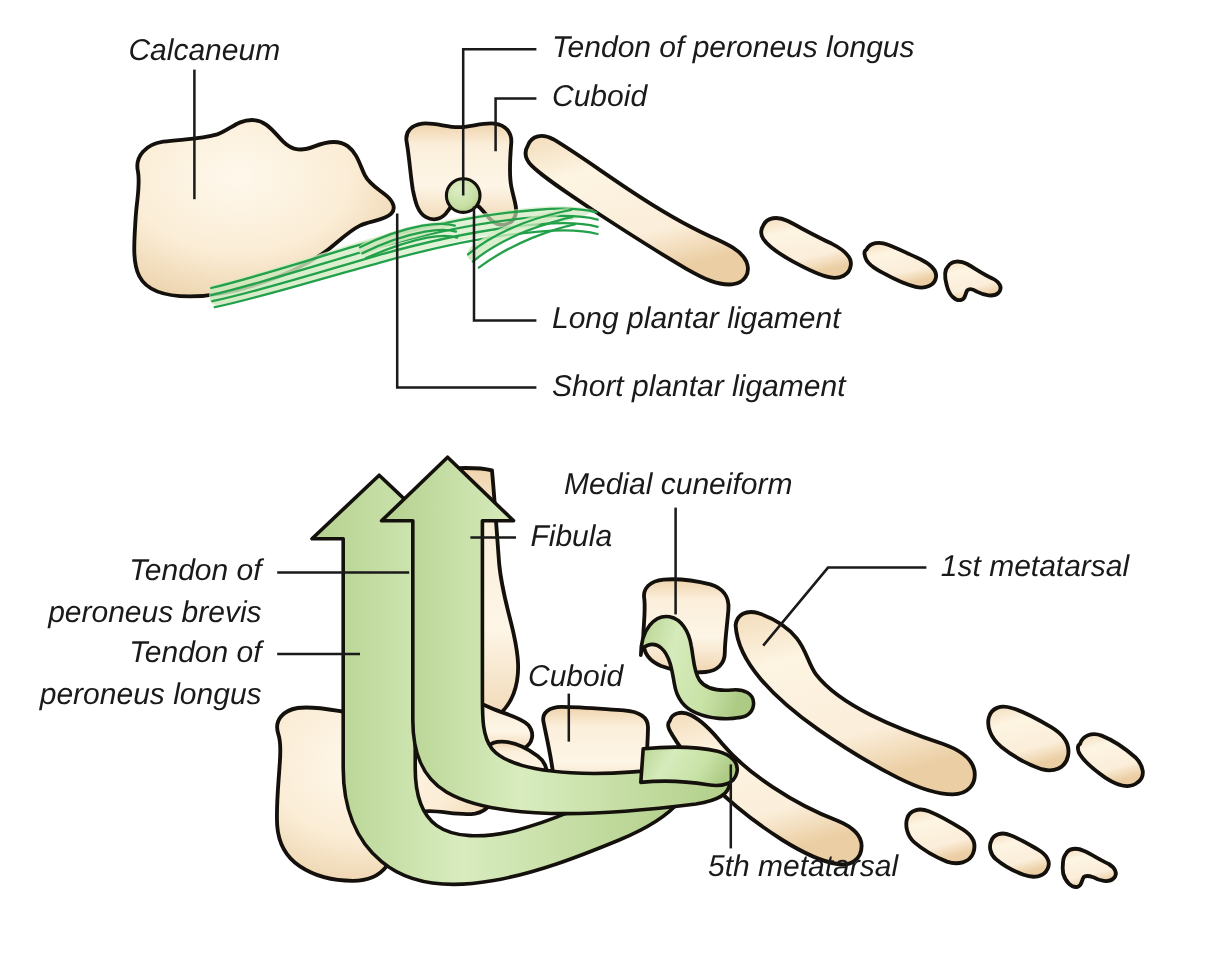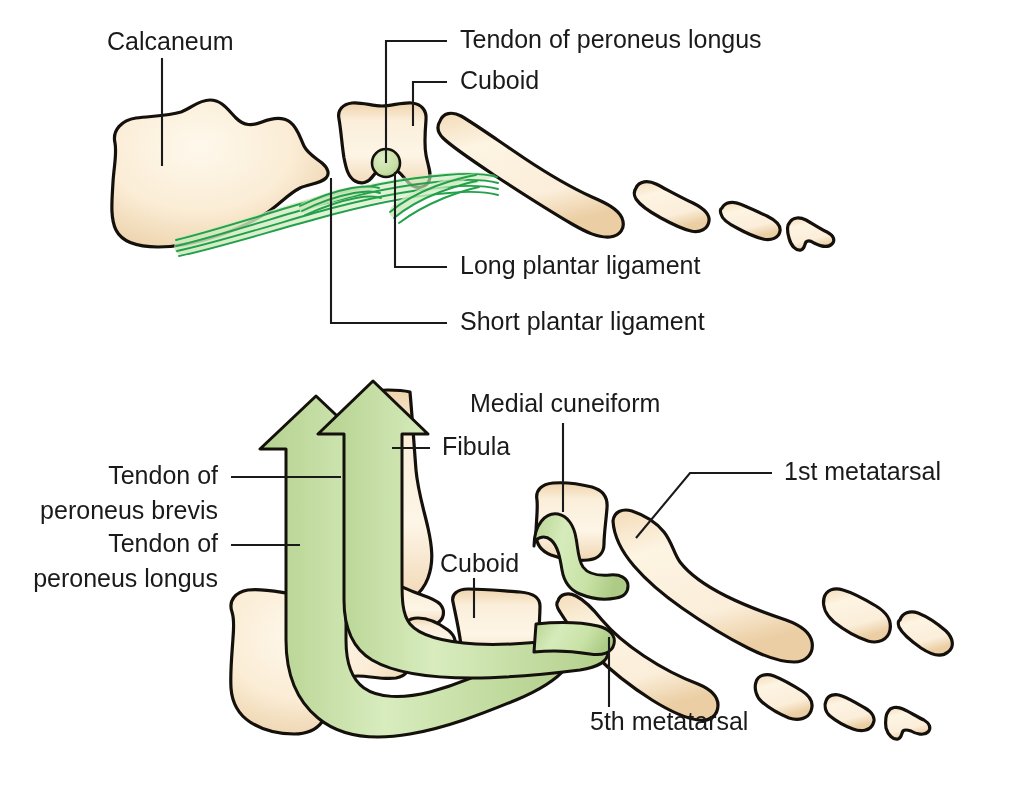--- a/index.html
+++ b/index.html
@@ -12,20 +12,21 @@
     width: 1012px;
     height: 800px;
     overflow: hidden;
     font-family: "Liberation Sans", sans-serif;
     color: #1a1a1a;
   }
   #figure-root {
     position: relative;
     width: 1012px;
     height: 672px;
+    font-style: italic;
   }
   svg.fig {
     display: block;
     width: 1012px;
     height: 800px;
   }
   text {
     font-family: "Liberation Sans", sans-serif;
     font-size: 25px;
     fill: #1a1a1a;

